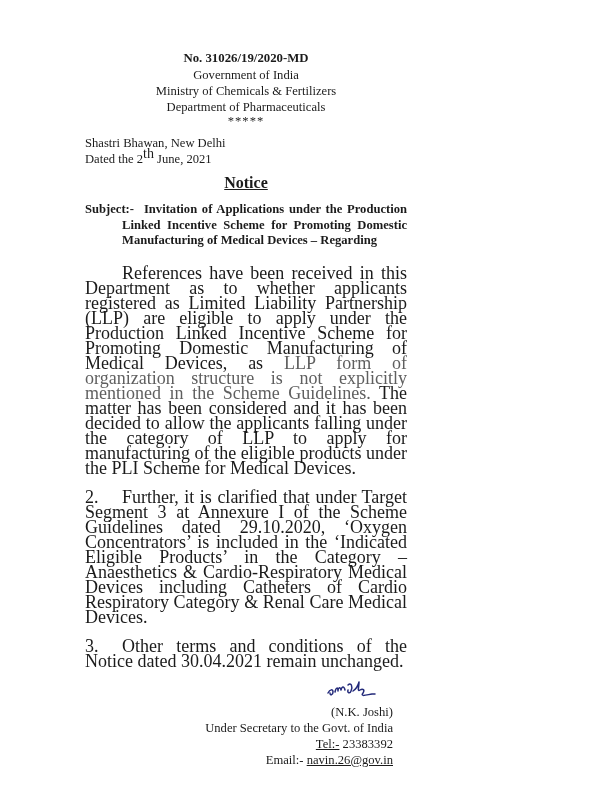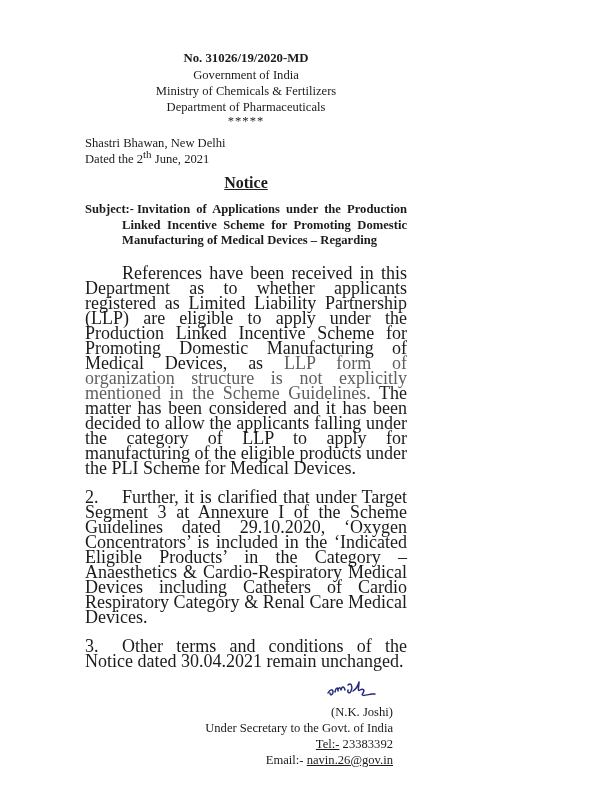--- a/index.html
+++ b/index.html
@@ -16,37 +16,37 @@
     background: #ffffff;
   }
   .center { text-align: center; }
   .right  { text-align: left; }
 
   .hdr-line   { font-size: 12.6px; line-height: 16px; }
   .ref-no     { font-size: 12.8px; line-height: 17px; font-weight: bold; }
   .stars      { font-size: 12.6px; line-height: 13px; letter-spacing: 1px; }
 
   .place-date { margin-top: 7px; font-size: 12.6px; line-height: 16px; }
-  sup.th { font-size: 11px; vertical-align: super; line-height: 0; }
+  sup.th { font-size: 14px; vertical-align: super; line-height: 0; }
 
   .notice-heading {
     margin-top: 7px;
     font-size: 16px; line-height: 17px;
     font-weight: bold; text-decoration: underline;
     text-align: center;
   }
 
   .subject-block {
     margin-top: 11px;
     font-size: 12.6px; line-height: 15.6px;
     font-weight: bold;
     text-align: justify;
     padding-left: 37px; text-indent: -37px;
   }
-  .subject-block .subject-label { padding-right: 3px; }
+  .subject-block .subject-label { padding-right: 10px; }
 
   .para {
     font-size: 18px; line-height: 15px;
     text-align: justify;
   }
   .para1 { margin-top: 17px; text-indent: 37px; }
   .para-numbered { margin-top: 14px; }
   .para-num { display: inline-block; width: 37px; text-indent: 0; }
   .gray-ins { color: #5f5f5f; }
 

